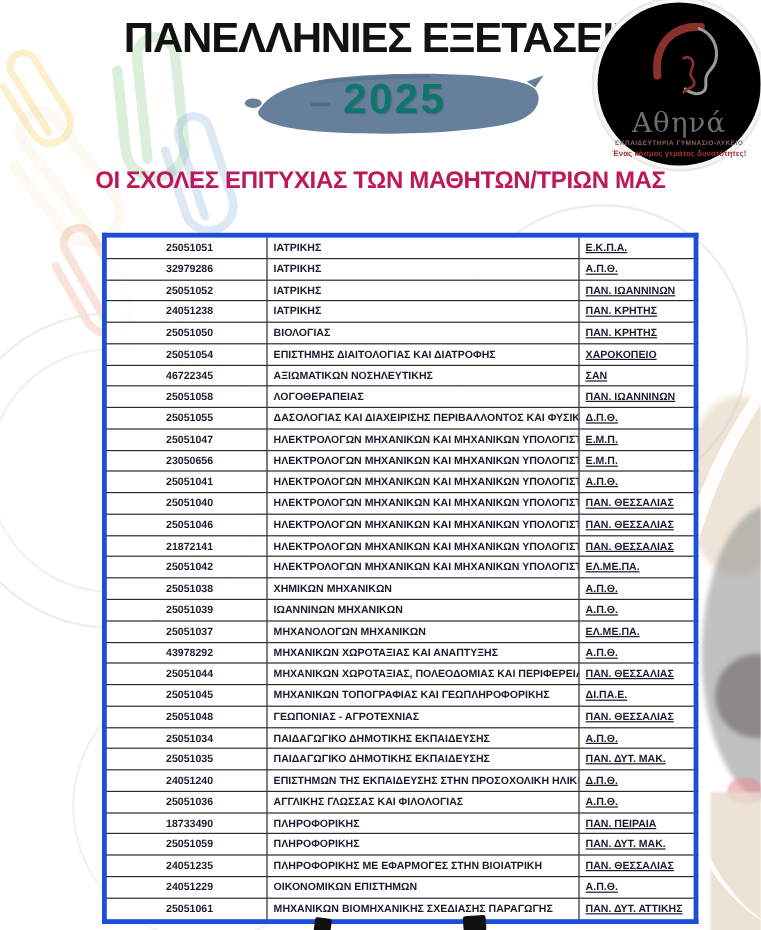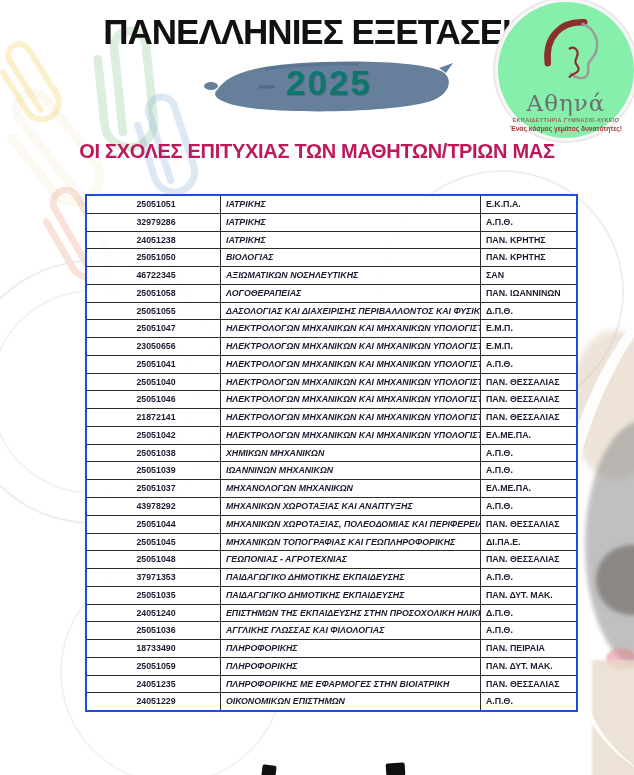--- a/index.html
+++ b/index.html
@@ -26,38 +26,38 @@
     font-size:35px;font-weight:bold;letter-spacing:-1px;color:#121212;}
   .brush-wrap{position:absolute;left:203px;top:54px;width:252px;height:64px;}
   .brush-wrap svg{position:absolute;left:0;top:0;}
   .year{position:absolute;left:0;top:9px;width:252px;text-align:center;color:#0f766e;
     font-size:35px;font-weight:bold;letter-spacing:2px;text-shadow:1px 1px 1px rgba(0,0,0,.18);}
   .subtitle{position:absolute;left:0;top:140px;width:634px;text-align:center;
     font-size:20px;font-weight:bold;color:#be185d;letter-spacing:-0.3px;}
 
   
   .logo{position:absolute;left:498px;top:2px;width:136px;height:136px;border-radius:50%;
-    background:#86efac;box-shadow:0 0 0 3px #f7f7f7,0 0 0 5px #e9e9e9;text-align:center;}
+    background:#000000;box-shadow:0 0 0 3px #f7f7f7,0 0 0 5px #e9e9e9;text-align:center;}
   .logo .helmet{position:absolute;left:28px;top:6px;}
   .logo-name{position:absolute;left:0;top:88px;width:136px;font-family:"DejaVu Serif",serif;
     font-size:23px;color:#6e6e6e;letter-spacing:1px;}
   .logo-sub{position:absolute;left:0;top:115px;width:136px;font-size:5.4px;font-weight:bold;
     color:#8a6a5a;letter-spacing:.4px;}
   .logo-tag{position:absolute;left:0;top:123px;width:136px;font-size:6.6px;font-weight:bold;
     color:#a03431;}
 
   
   table.results{position:absolute;left:85px;top:194px;width:489px;border-collapse:collapse;
-    border:2px solid #1d4ed8;table-layout:fixed;}
+    border:4px solid #1d4ed8;table-layout:fixed;}
   table.results td{border:1px solid #2b2b2b;height:16.78px;padding:0 0 0 5px;
     font-size:8.8px;font-weight:bold;color:#1b1b2f;background:rgba(255,255,255,.92);
     white-space:nowrap;overflow:hidden;line-height:1;}
   td.col-code{width:128px;text-align:center;padding:0;}
-  td.col-school{width:254px;font-style:italic;}
-  td.col-univ{width:90px;}
+  td.col-school{width:254px;}
+  td.col-univ{width:90px;text-decoration:underline;}
 </style>
 </head>
 <body>
 
 <div class="page">
 
   <svg width="0" height="0" style="position:absolute">
     <defs>
       <path id="clipPath" d="M16 80 V 22 a 11 11 0 0 1 22 0 v 52 a 17 17 0 0 1 -34 0 V 28" fill="none" stroke-width="6" stroke-linecap="round"></path>
     </defs>
@@ -126,30 +126,40 @@
           <td class="col-code">25051051</td>
           <td class="col-school">ΙΑΤΡΙΚΗΣ</td>
           <td class="col-univ">Ε.Κ.Π.Α.</td>
         </tr>
         <tr>
           <td class="col-code">32979286</td>
           <td class="col-school">ΙΑΤΡΙΚΗΣ</td>
           <td class="col-univ">Α.Π.Θ.</td>
         </tr>
         <tr>
+          <td class="col-code">25051052</td>
+          <td class="col-school">ΙΑΤΡΙΚΗΣ</td>
+          <td class="col-univ">ΠΑΝ. ΙΩΑΝΝΙΝΩΝ</td>
+        </tr>
+        <tr>
           <td class="col-code">24051238</td>
           <td class="col-school">ΙΑΤΡΙΚΗΣ</td>
           <td class="col-univ">ΠΑΝ. ΚΡΗΤΗΣ</td>
         </tr>
         <tr>
           <td class="col-code">25051050</td>
           <td class="col-school">ΒΙΟΛΟΓΙΑΣ</td>
           <td class="col-univ">ΠΑΝ. ΚΡΗΤΗΣ</td>
         </tr>
         <tr>
+          <td class="col-code">25051054</td>
+          <td class="col-school">ΕΠΙΣΤΗΜΗΣ ΔΙΑΙΤΟΛΟΓΙΑΣ ΚΑΙ ΔΙΑΤΡΟΦΗΣ</td>
+          <td class="col-univ">ΧΑΡΟΚΟΠΕΙΟ</td>
+        </tr>
+        <tr>
           <td class="col-code">46722345</td>
           <td class="col-school">ΑΞΙΩΜΑΤΙΚΩΝ ΝΟΣΗΛΕΥΤΙΚΗΣ</td>
           <td class="col-univ">ΣΑΝ</td>
         </tr>
         <tr>
           <td class="col-code">25051058</td>
           <td class="col-school">ΛΟΓΟΘΕΡΑΠΕΙΑΣ</td>
           <td class="col-univ">ΠΑΝ. ΙΩΑΝΝΙΝΩΝ</td>
         </tr>
         <tr>
@@ -221,21 +231,21 @@
           <td class="col-code">25051045</td>
           <td class="col-school">ΜΗΧΑΝΙΚΩΝ ΤΟΠΟΓΡΑΦΙΑΣ ΚΑΙ ΓΕΩΠΛΗΡΟΦΟΡΙΚΗΣ</td>
           <td class="col-univ">ΔΙ.ΠΑ.Ε.</td>
         </tr>
         <tr>
           <td class="col-code">25051048</td>
           <td class="col-school">ΓΕΩΠΟΝΙΑΣ - ΑΓΡΟΤΕΧΝΙΑΣ</td>
           <td class="col-univ">ΠΑΝ. ΘΕΣΣΑΛΙΑΣ</td>
         </tr>
         <tr>
-          <td class="col-code">37971353</td>
+          <td class="col-code">25051034</td>
           <td class="col-school">ΠΑΙΔΑΓΩΓΙΚΟ ΔΗΜΟΤΙΚΗΣ ΕΚΠΑΙΔΕΥΣΗΣ</td>
           <td class="col-univ">Α.Π.Θ.</td>
         </tr>
         <tr>
           <td class="col-code">25051035</td>
           <td class="col-school">ΠΑΙΔΑΓΩΓΙΚΟ ΔΗΜΟΤΙΚΗΣ ΕΚΠΑΙΔΕΥΣΗΣ</td>
           <td class="col-univ">ΠΑΝ. ΔΥΤ. ΜΑΚ.</td>
         </tr>
         <tr>
           <td class="col-code">24051240</td>
@@ -260,19 +270,24 @@
         <tr>
           <td class="col-code">24051235</td>
           <td class="col-school">ΠΛΗΡΟΦΟΡΙΚΗΣ ΜΕ ΕΦΑΡΜΟΓΕΣ ΣΤΗΝ ΒΙΟΙΑΤΡΙΚΗ</td>
           <td class="col-univ">ΠΑΝ. ΘΕΣΣΑΛΙΑΣ</td>
         </tr>
         <tr>
           <td class="col-code">24051229</td>
           <td class="col-school">ΟΙΚΟΝΟΜΙΚΩΝ ΕΠΙΣΤΗΜΩΝ</td>
           <td class="col-univ">Α.Π.Θ.</td>
         </tr>
+        <tr>
+          <td class="col-code">25051061</td>
+          <td class="col-school">ΜΗΧΑΝΙΚΩΝ ΒΙΟΜΗΧΑΝΙΚΗΣ ΣΧΕΔΙΑΣΗΣ ΠΑΡΑΓΩΓΗΣ</td>
+          <td class="col-univ">ΠΑΝ. ΔΥΤ. ΑΤΤΙΚΗΣ</td>
+        </tr>
       </tbody>
   </table>
 
   <div class="cutmark m1 deco"></div>
   <div class="cutmark m2 deco"></div>
 
 </div>
 
 </body></html>

